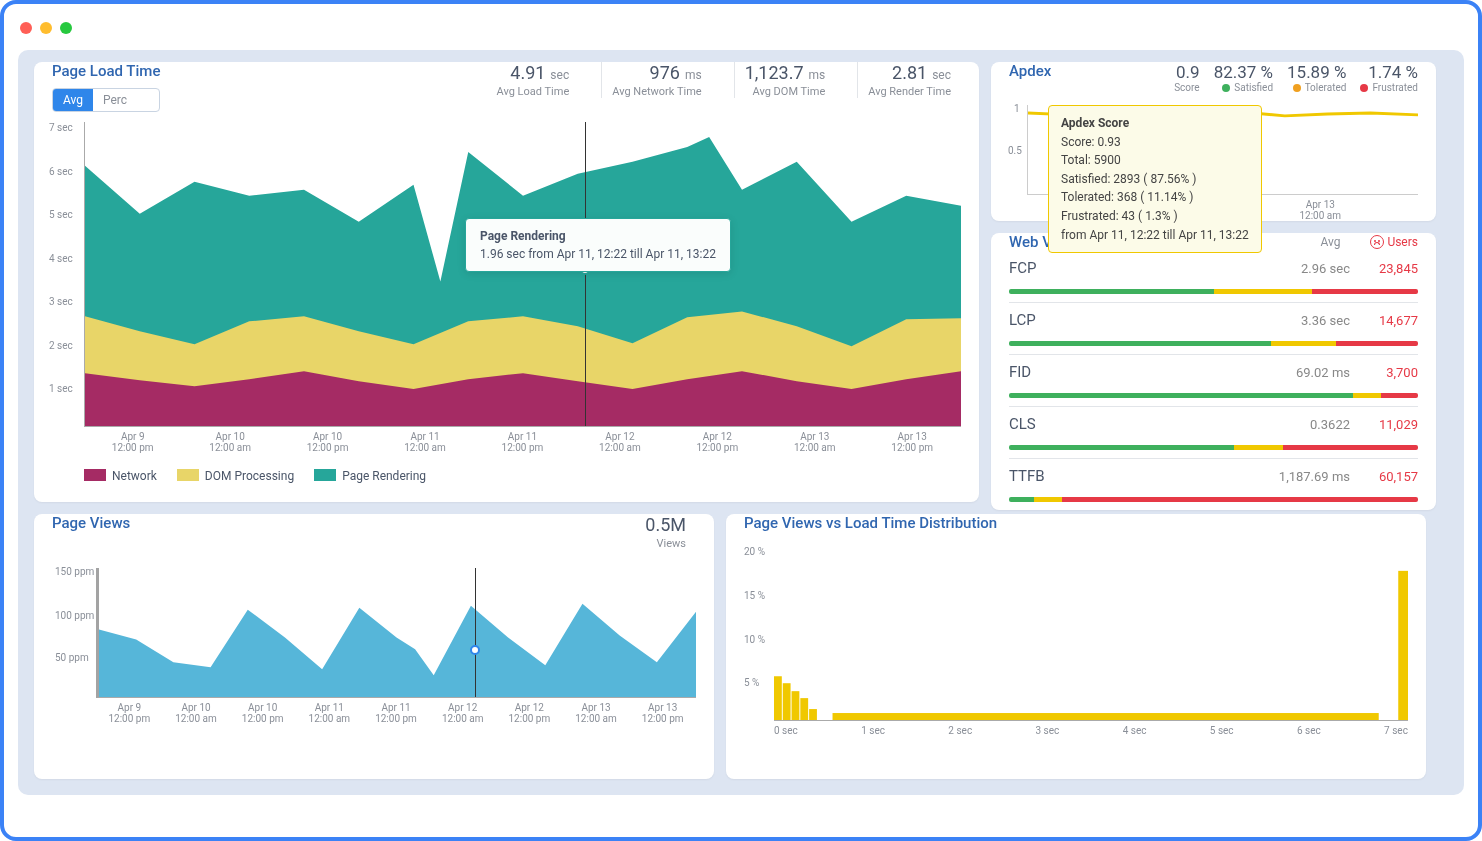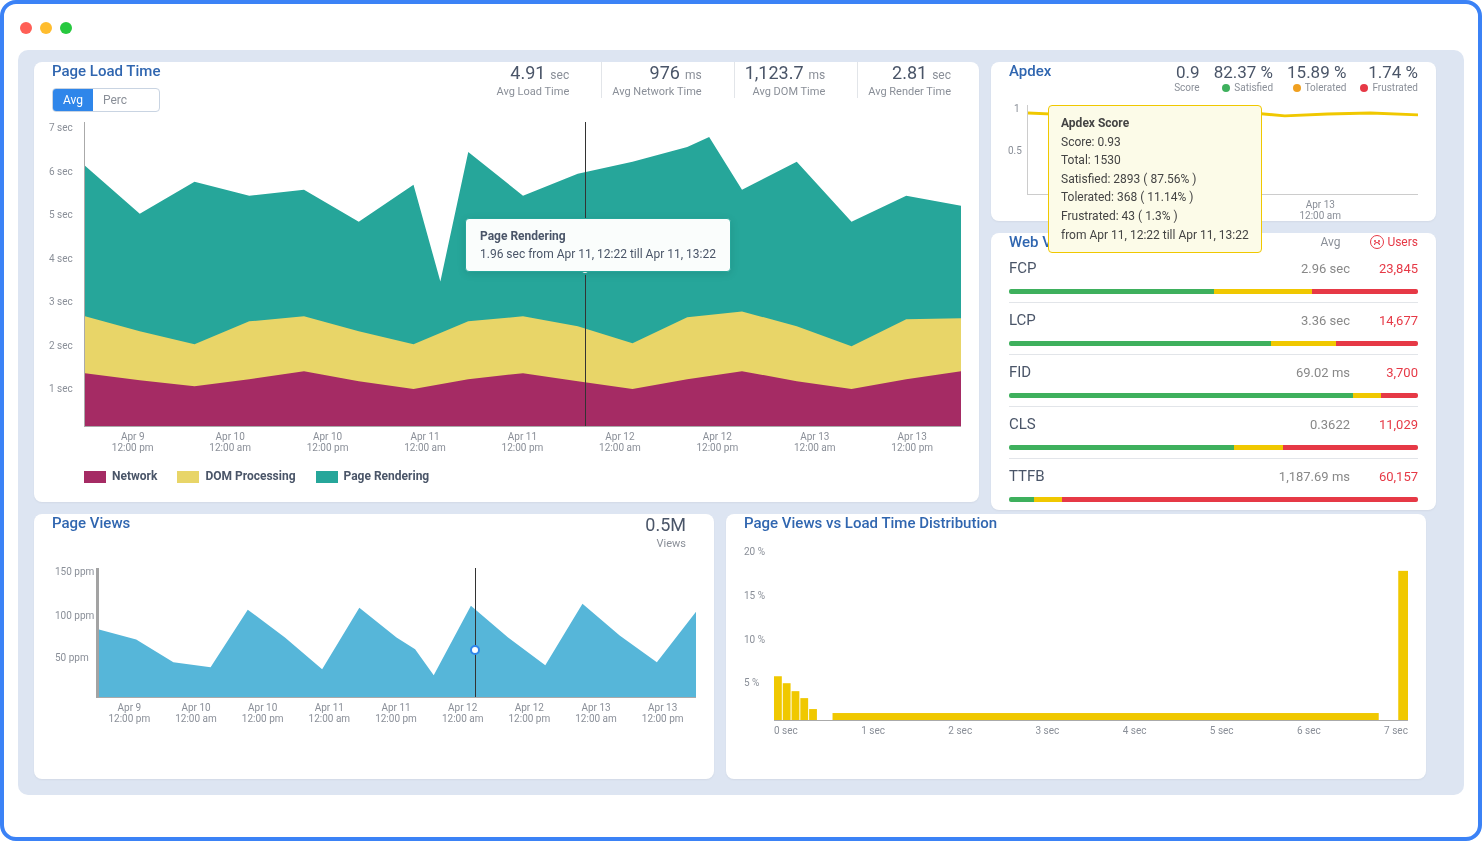--- a/index.html
+++ b/index.html
@@ -40,21 +40,21 @@
 .metric .unit{font-size:12px;color:var(--text-light);margin-left:2px}
 .metric .lbl{font-size:11px;color:var(--text-light);margin-top:2px}
 .toggle{display:flex;border:1px solid #c9d4e2;border-radius:4px;overflow:hidden;margin-top:8px}
 .toggle button{border:none;background:#fff;color:var(--text-light);font-size:12px;padding:4px 10px;cursor:pointer}
 .toggle button.active{background:#2f86ea;color:#fff}
 .chart-box{height:305px;position:relative;border-left:1px solid #aaa;border-bottom:1px solid #aaa;margin-left:32px}
 .y-tick{position:absolute;left:-36px;font-size:10px;color:var(--text-light)}
 .x-ticks{display:flex;justify-content:space-between;margin-left:32px;margin-top:4px}
 .x-tick{font-size:10px;color:var(--text-light);text-align:center;flex:1}
 .legend{display:flex;gap:20px;margin-top:16px;margin-left:32px}
-.legend-item{display:flex;align-items:flex-end;gap:6px;font-size:12px;color:var(--text);font-weight:700}
+.legend-item{display:flex;align-items:flex-start;gap:6px;font-size:12px;color:var(--text);font-weight:400}
 .legend-sw{width:22px;height:12px}
 .tooltip{position:absolute;background:#fafdfc;border:1px solid #26a69a;border-radius:4px;padding:10px 14px;font-size:12px;color:var(--text);z-index:10;box-shadow:0 2px 8px rgba(0,0,0,.1)}
 .tooltip .tt-title{font-weight:700;margin-bottom:4px}
 .vline{position:absolute;top:0;bottom:0;width:1px;background:#333}
 .marker{position:absolute;width:10px;height:10px;border:2px solid #26a69a;background:#fff;border-radius:50%;transform:translate(-50%,-50%)}
 svg.chart-svg{position:absolute;inset:0;width:100%;height:100%}
 .apdex-head{display:flex;justify-content:space-between;align-items:flex-start}
 .apdex-metrics{display:flex;gap:14px}
 .apdex-m{text-align:right}
 .apdex-m .val{font-size:17px;color:var(--text)}
@@ -232,21 +232,21 @@
         <div class="apdex-chart">
           <svg class="chart-svg" viewBox="0 0 410 90" preserveAspectRatio="none">
             <polyline fill="none" stroke="#f0c800" stroke-width="3" points="0,8 45,10 90,7 135,9 180,8 225,7 270,11 315,9 360,8 410,10"></polyline>
           </svg>
           <div class="y-tick" style="top:-2px;left:-14px">1</div>
           <div class="y-tick" style="top:40px;left:-20px">0.5</div>
           <div class="apdex-tooltip">
             <div class="tt-title">Apdex Score</div>
             <div id="apdex-tt-lines">
                   <div>Score: 0.93</div>
-                  <div>Total: 1530</div>
+                  <div>Total: 5900</div>
                   <div>Satisfied: 2893 ( 87.56% )</div>
                   <div>Tolerated: 368 ( 11.14% )</div>
                   <div>Frustrated: 43 ( 1.3% )</div>
                   <div>from Apr 11, 12:22 till Apr 11, 13:22</div>
                 </div>
           </div>
           <div class="marker" style="left:225px;top:8px;border-color:#f0c800"></div>
         </div>
         <div class="apdex-x-ticks" id="apdex-xticks">
               <div class="x-tick">

